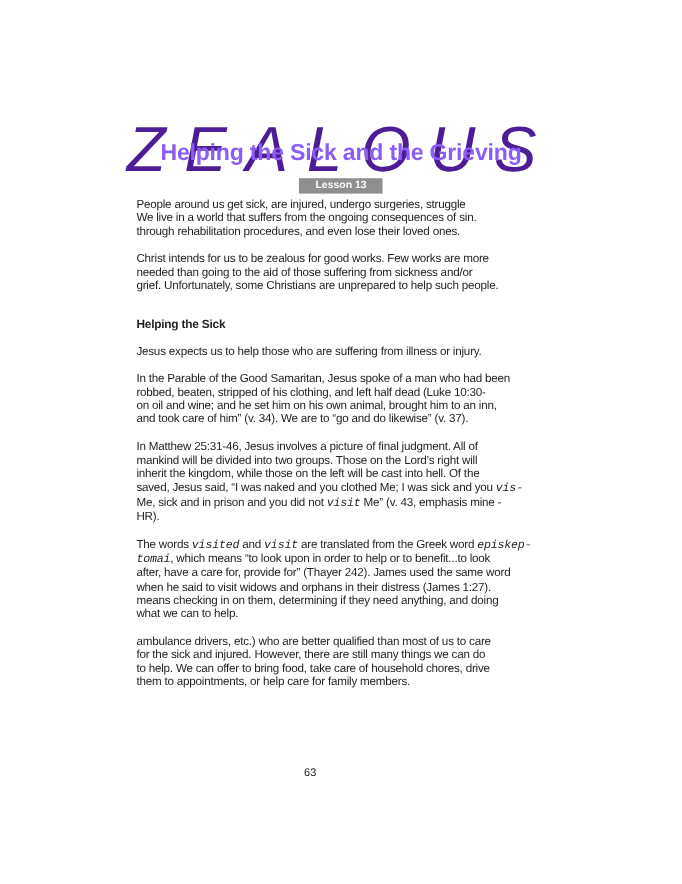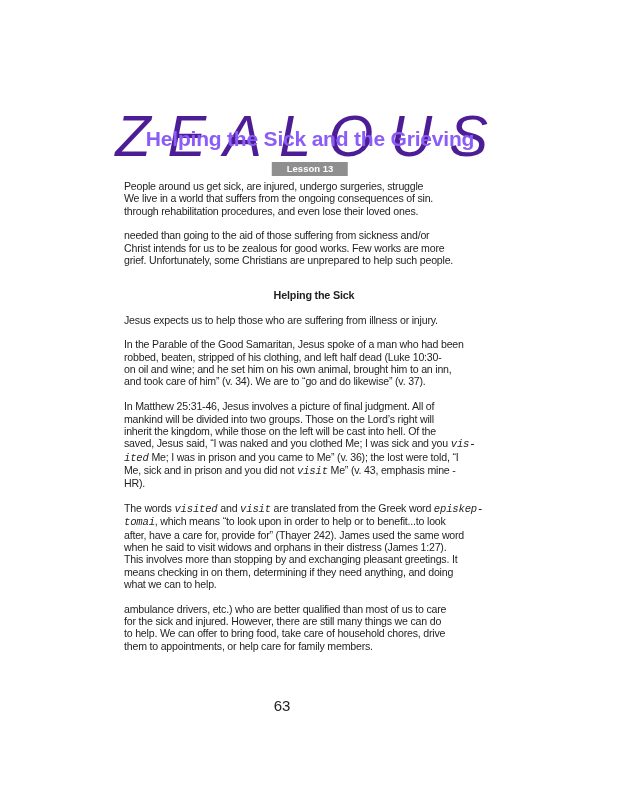--- a/index.html
+++ b/index.html
@@ -57,30 +57,30 @@
     color: #1f1f1f;
     font-size: 10.6px;
     line-height: 12.35px;
     letter-spacing: -0.2px;
     z-index: 2;
   }
   .para { margin: 0 0 12.35px 0; }
   .line { white-space: nowrap; }
   .it { font-style: italic; font-family: Liberation Mono, monospace; }
   .section-heading {
-    text-align: center;
+    text-align: left;
     font-weight: bold;
     font-size: 10.8px;
     margin: 23px 0 12px 0;
   }
   .page-number {
     position: absolute;
     top: 697px; left: 0; width: 564px;
     text-align: center;
-    font-size: 15px;
+    font-size: 10px;
     color: #222222;
     z-index: 2;
   }
 </style>
 </head>
 <body>
 
 <div class="page">
 
   <div class="watermark">ZEALOUS</div>
@@ -91,22 +91,22 @@
 
   <div class="content">
 
     <div class="para">
         <div class="line"><span>People around us get sick, are injured, undergo surgeries, struggle</span></div>
         <div class="line"><span>We live in a world that suffers from the ongoing consequences of sin.</span></div>
         <div class="line"><span>through rehabilitation procedures, and even lose their loved ones.</span></div>
       </div>
 
     <div class="para">
+        <div class="line"><span>Christ intends for us to be zealous for good works. Few works are more</span></div>
         <div class="line"><span>needed than going to the aid of those suffering from sickness and/or</span></div>
-        <div class="line"><span>Christ intends for us to be zealous for good works. Few works are more</span></div>
         <div class="line"><span>grief. Unfortunately, some Christians are unprepared to help such people.</span></div>
       </div>
 
     <h2 class="section-heading">Helping the Sick</h2>
 
     <div class="para">
         <div class="line"><span>Jesus expects us to help those who are suffering from illness or injury.</span></div>
       </div>
 
     <div class="para">
@@ -114,31 +114,29 @@
         <div class="line"><span>robbed, beaten, stripped of his clothing, and left half dead (Luke 10:30-</span></div>
         <div class="line"><span>on oil and wine; and he set him on his own animal, brought him to an inn,</span></div>
         <div class="line"><span>and took care of him” (v. 34). We are to “go and do likewise” (v. 37).</span></div>
       </div>
 
     <div class="para">
         <div class="line"><span>In Matthew 25:31-46, Jesus involves a picture of final judgment. All of</span></div>
         <div class="line"><span>mankind will be divided into two groups. Those on the Lord’s right will</span></div>
         <div class="line"><span>inherit the kingdom, while those on the left will be cast into hell. Of the</span></div>
         <div class="line"><span>saved, Jesus said, “I was naked and you clothed Me; I was sick and you </span><span class="it">vis-</span></div>
-        <div class="line"><span class="it">ited</span><span> Me; I was in prison and you came to Me” (v. 36); the lost were told, “I</span></div>
         <div class="line"><span>Me, sick and in prison and you did not </span><span class="it">visit</span><span> Me” (v. 43, emphasis mine -</span></div>
         <div class="line"><span>HR).</span></div>
       </div>
 
     <div class="para">
         <div class="line"><span>The words </span><span class="it">visited</span><span> and </span><span class="it">visit</span><span> are translated from the Greek word </span><span class="it">episkep-</span></div>
         <div class="line"><span class="it">tomai</span><span>, which means “to look upon in order to help or to benefit...to look</span></div>
         <div class="line"><span>after, have a care for, provide for” (Thayer 242). James used the same word</span></div>
         <div class="line"><span>when he said to visit widows and orphans in their distress (James 1:27).</span></div>
-        <div class="line"><span>This involves more than stopping by and exchanging pleasant greetings. It</span></div>
         <div class="line"><span>means checking in on them, determining if they need anything, and doing</span></div>
         <div class="line"><span>what we can to help.</span></div>
       </div>
 
     <div class="para">
         <div class="line"><span>ambulance drivers, etc.) who are better qualified than most of us to care</span></div>
         <div class="line"><span>for the sick and injured. However, there are still many things we can do</span></div>
         <div class="line"><span>to help. We can offer to bring food, take care of household chores, drive</span></div>
         <div class="line"><span>them to appointments, or help care for family members.</span></div>
       </div>

